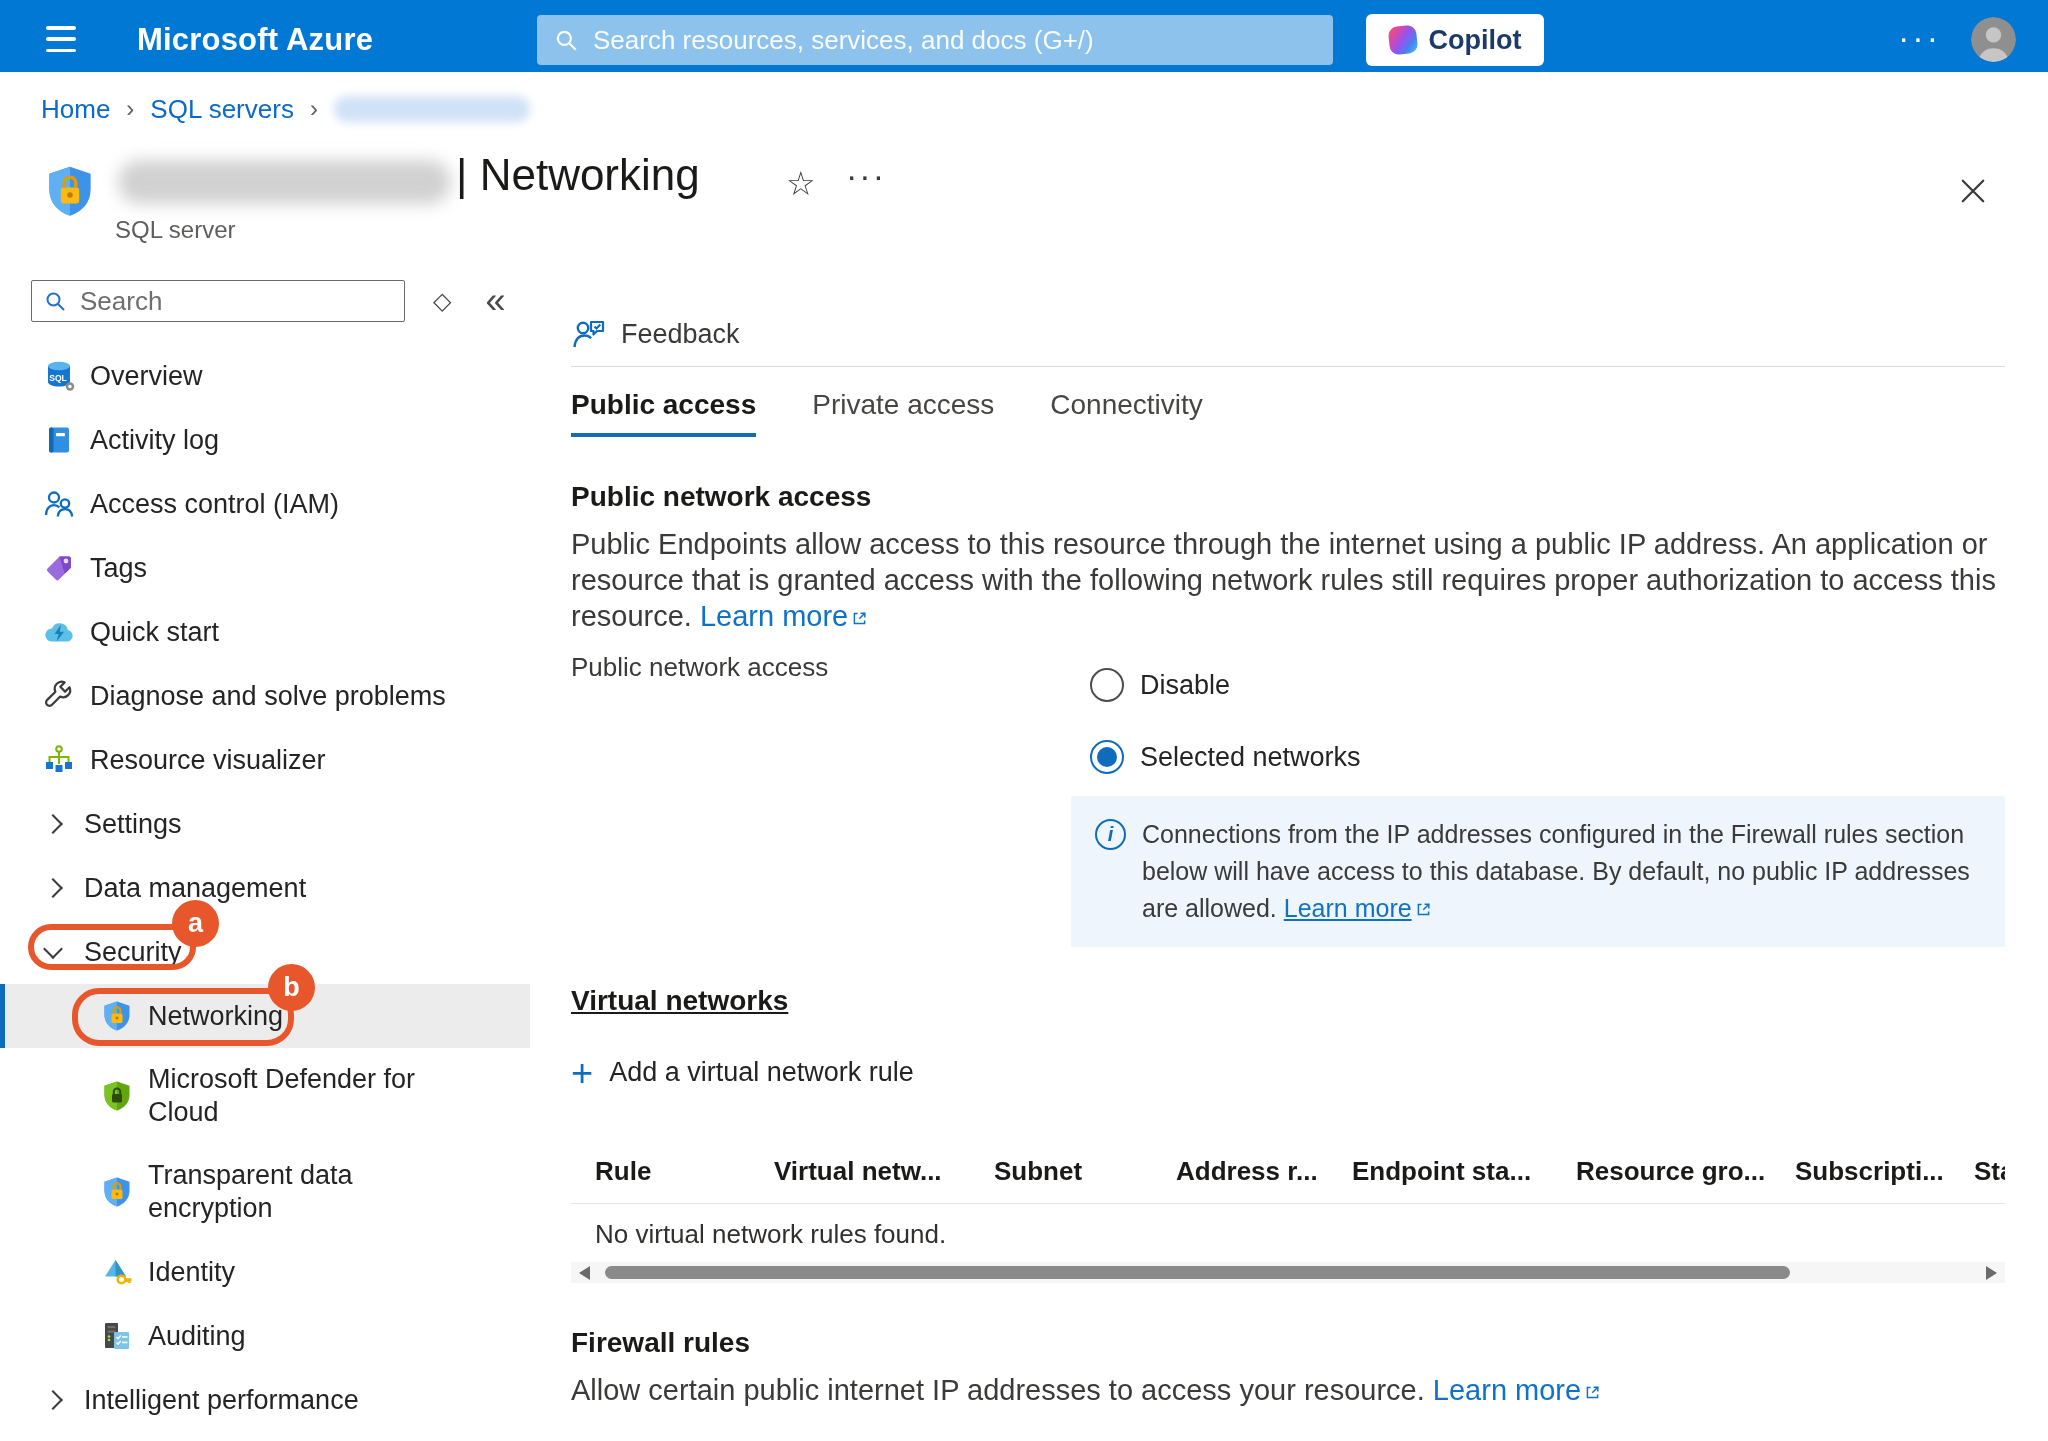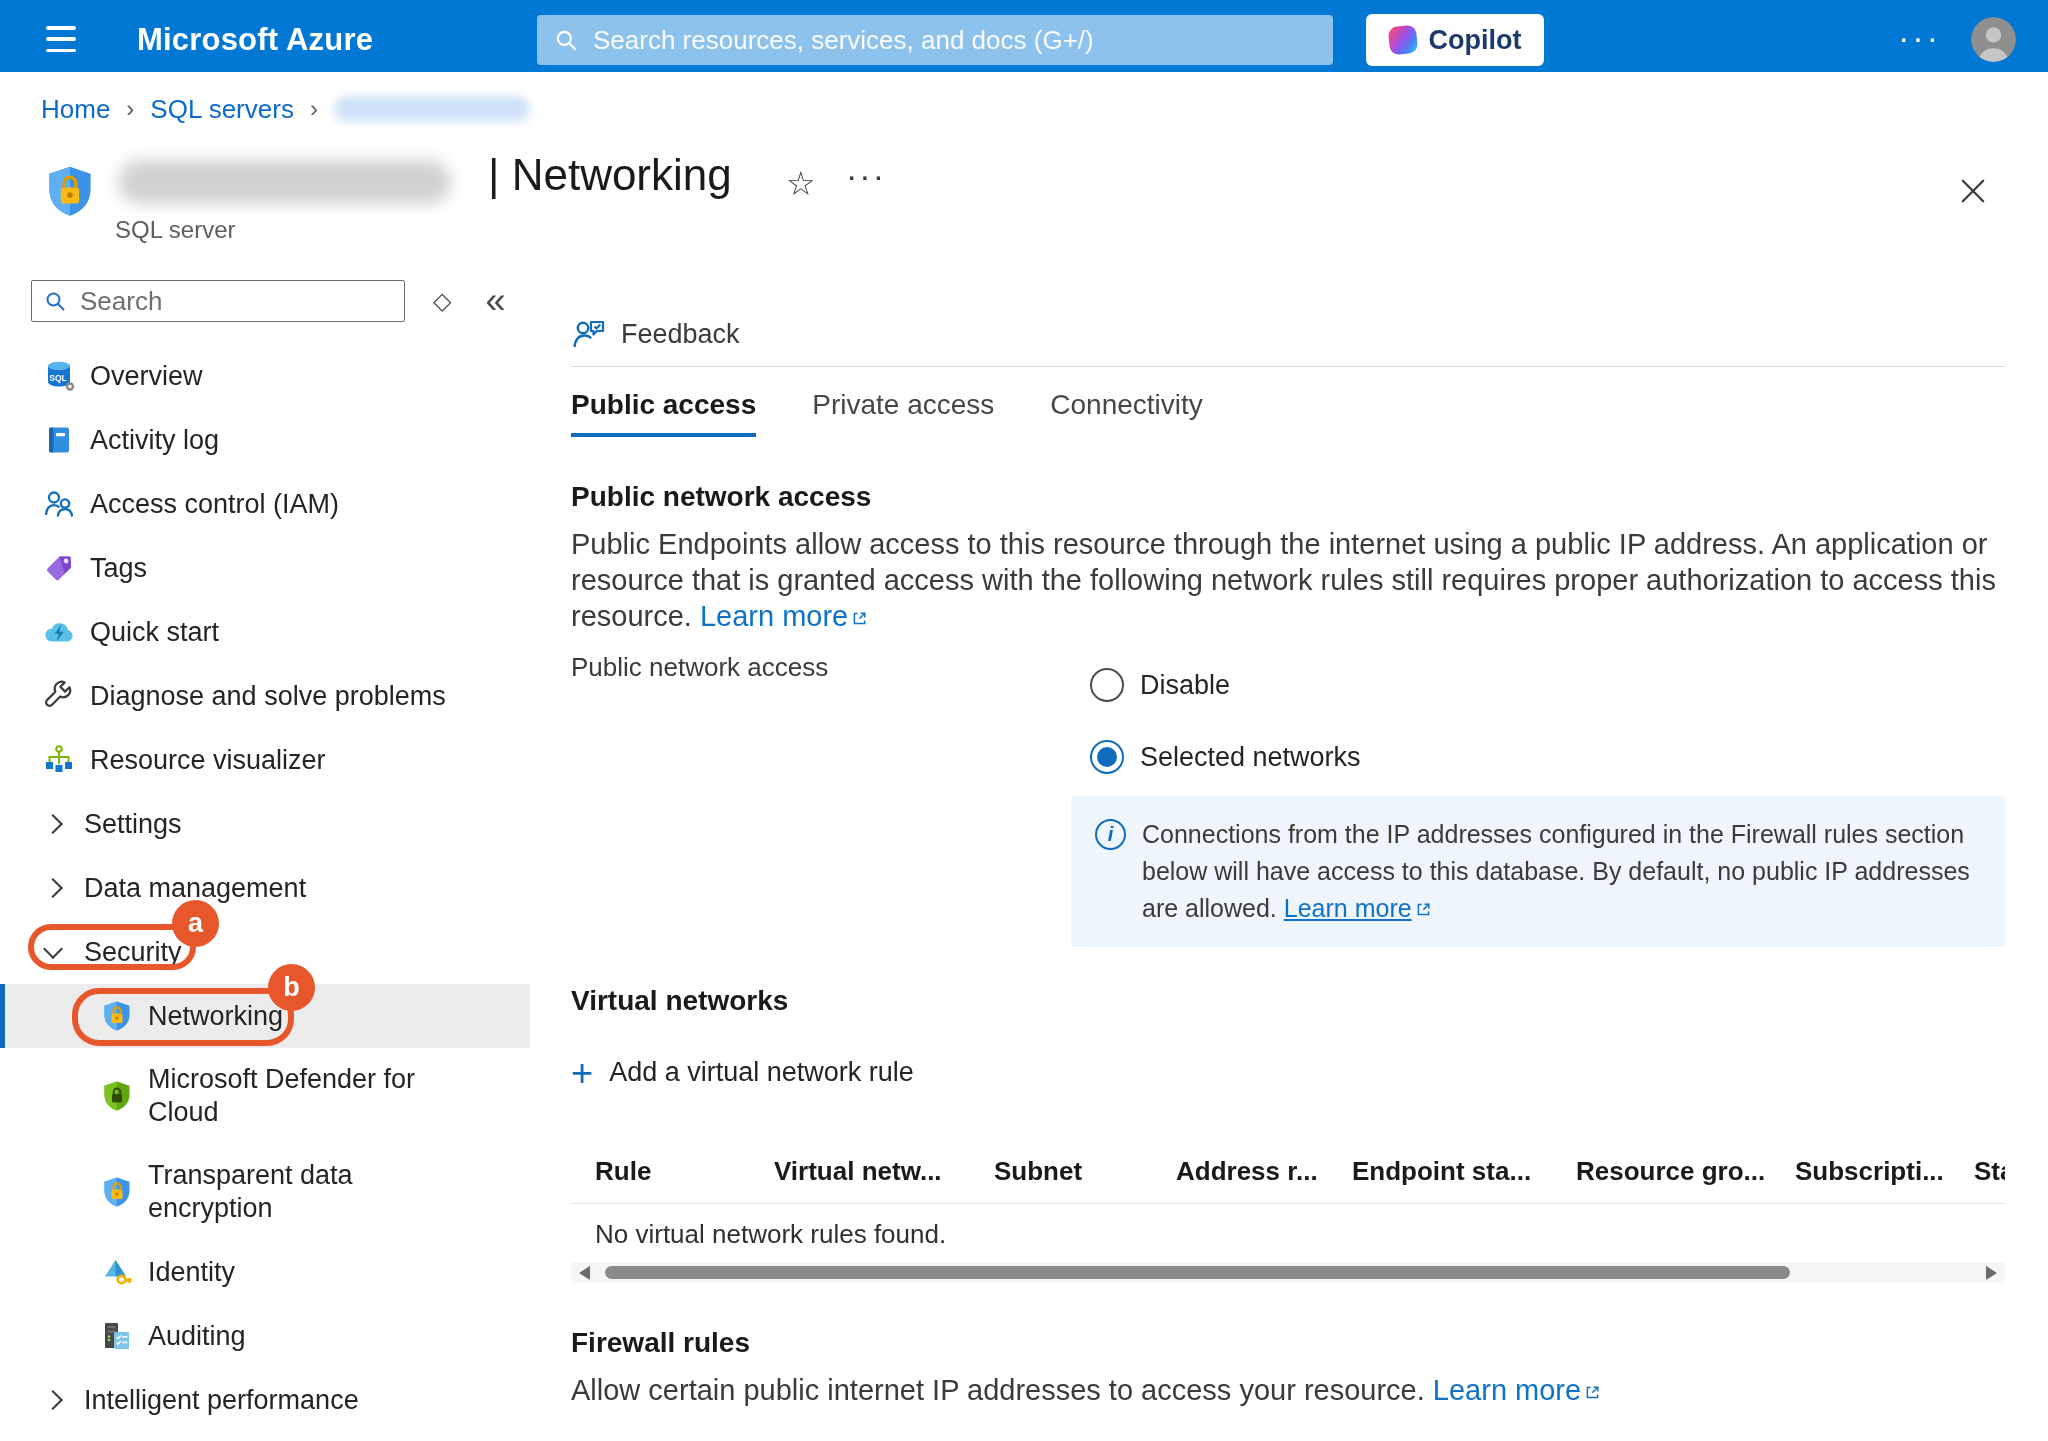--- a/index.html
+++ b/index.html
@@ -36,21 +36,21 @@
   .breadcrumb .sep { color: #5f5f5f; margin: 0 16px; font-size: 24px; }
   .crumb-pill { display: inline-block; width: 196px; height: 26px; border-radius: 13px;
     background: #cfe2f7; filter: blur(5px); }
 
   
   .titlebar { position: relative; height: 122px; margin-top: 26px; }
   .res-icon { position: absolute; left: 44px; top: 12px; width: 52px; height: 60px; }
   .res-icon svg { width: 52px; height: 60px; }
   .res-name-pill { position: absolute; left: 118px; top: 10px; width: 333px; height: 44px;
     border-radius: 22px; background: #c9c9c9; filter: blur(8px); opacity: 0.85; }
-  .page-title { position: absolute; left: 488px; top: 0px; font-size: 44px; font-weight: 400; color: #1b1a19; }
+  .page-title { position: absolute; left: 456px; top: 0px; font-size: 44px; font-weight: 400; color: #1b1a19; }
   .title-star { position: absolute; left: 786px; top: 14px; font-size: 33px; color: #3b3a39; cursor: pointer; }
   .title-more { position: absolute; left: 846px; top: 6px; font-size: 34px; color: #3b3a39; letter-spacing: 2px; cursor: pointer; }
   .title-close { position: absolute; left: 1956px; top: 24px; width: 34px; height: 34px; cursor: pointer; }
   .res-type { position: absolute; left: 115px; top: 66px; font-size: 24px; color: #605e5c; }
 
   
   .layout { display: flex; align-items: flex-start; }
 
   
   .sidebar { width: 530px; flex: none; position: relative; padding-top: 8px; }
@@ -442,21 +442,21 @@
             <a class="link underline"><span>Learn more</span><svg class="ext" viewBox="0 0 16 16">
                   <path d="M6.2 3.2H3.2v9.6h9.6V9.8" fill="none" stroke="currentColor" stroke-width="1.4"></path>
                   <path d="M9 3h4v4" fill="none" stroke="currentColor" stroke-width="1.4"></path>
                   <path d="M13 3L7.8 8.2" stroke="currentColor" stroke-width="1.4"></path>
                 </svg></a>
           </div>
         </div>
       </div>
     </div>
 
-    <h3 class="section-h" style="margin-top:38px;">Virtual networks</h3>
+    <h3 class="section-h" style="margin-top:38px;text-decoration:underline;">Virtual networks</h3>
 
     <div class="add-rule">
       <span class="plus">+</span>
       <span>Add a virtual network rule</span>
     </div>
 
     <div class="vnet-table">
       <div class="thead">
         <span>Rule</span>
         <span>Virtual netw...</span>

